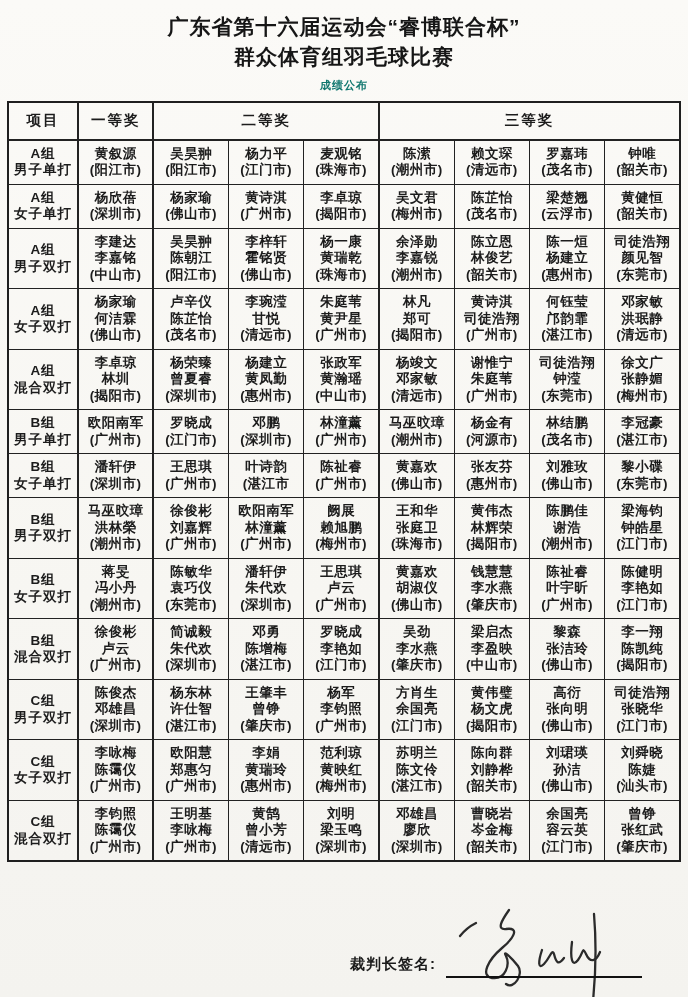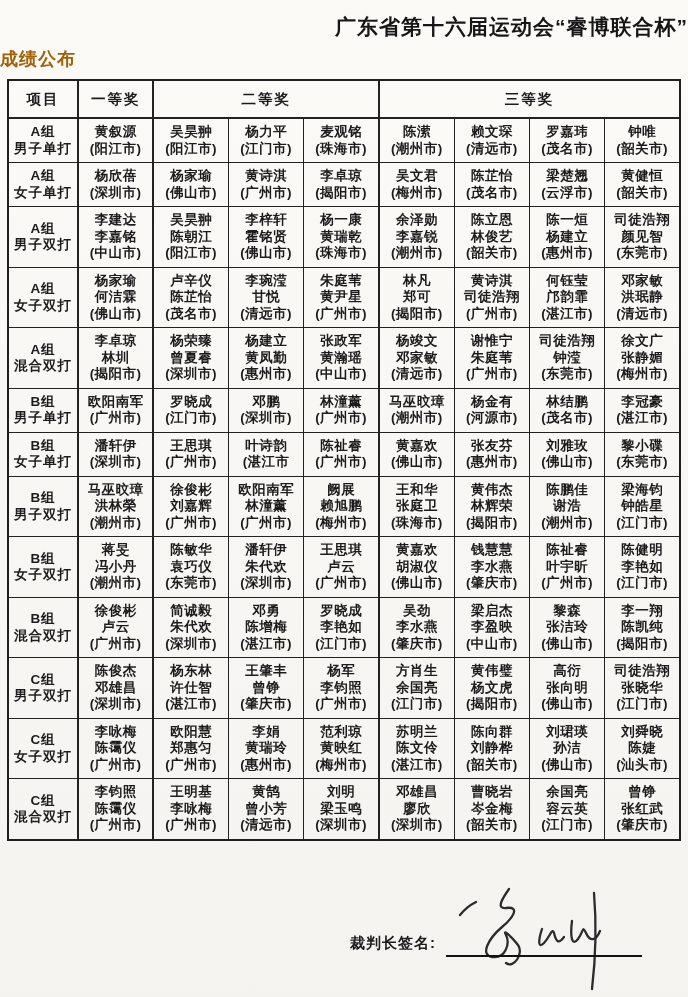--- a/index.html
+++ b/index.html
@@ -6,26 +6,26 @@
   body {
     width:688px; height:997px;
     background:linear-gradient(180deg,#fbfaf7 0%, #f7f6f2 60%, #f4f3ef 100%);
     font-family:"Liberation Sans", sans-serif;
     color:#1c1c1c;
     overflow:hidden;
   }
   .page { width:688px; height:997px; box-sizing:border-box; padding-top:12px; }
 
   .title {
-    text-align:right; font-weight:700; font-size:21px; line-height:1.45;
+    text-align:center; font-weight:700; font-size:21px; line-height:1.45;
     letter-spacing:1px; color:#161616;
   }
   .subtitle {
-    text-align:left; font-weight:700; font-size:18px; margin:5px 0 8px 0;
-    letter-spacing:1px; color:#a16207;
+    text-align:center; font-weight:700; font-size:11px; margin:5px 0 8px 0;
+    letter-spacing:1px; color:#0f766e;
   }
 
   table.results {
     width:674px; margin:0 auto; border-collapse:collapse; table-layout:fixed;
     border:2.5px solid #1f1f1f;
   }
   th, td {
     border:1.5px solid #222;
     text-align:center; vertical-align:middle;
     padding:5px 1px; overflow:hidden;
@@ -53,20 +53,21 @@
     border-bottom:2.5px solid #111;
   }
   .sig-svg { position:absolute; left:8px; bottom:-32px; }
 </style>
 </head>
 <body>
 
 <div class="page">
 
   <div class="title">广东省第十六届运动会“睿博联合杯”</div>
+  <div class="title">群众体育组羽毛球比赛</div>
   <div class="subtitle">成绩公布</div>
 
   <table class="results">
     <colgroup>
       <col style="width:70px">
       <col>
         <col>
         <col>
         <col>
         <col>

